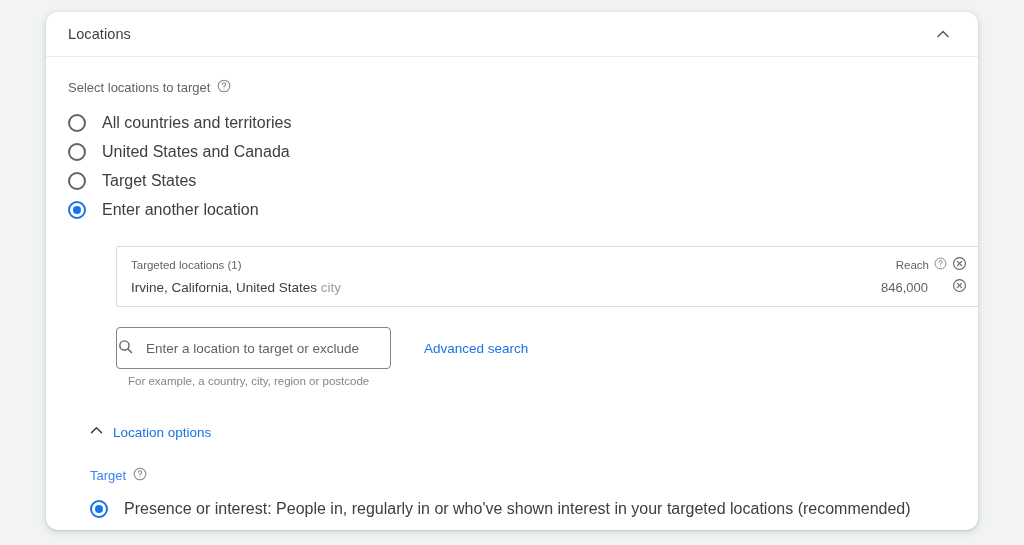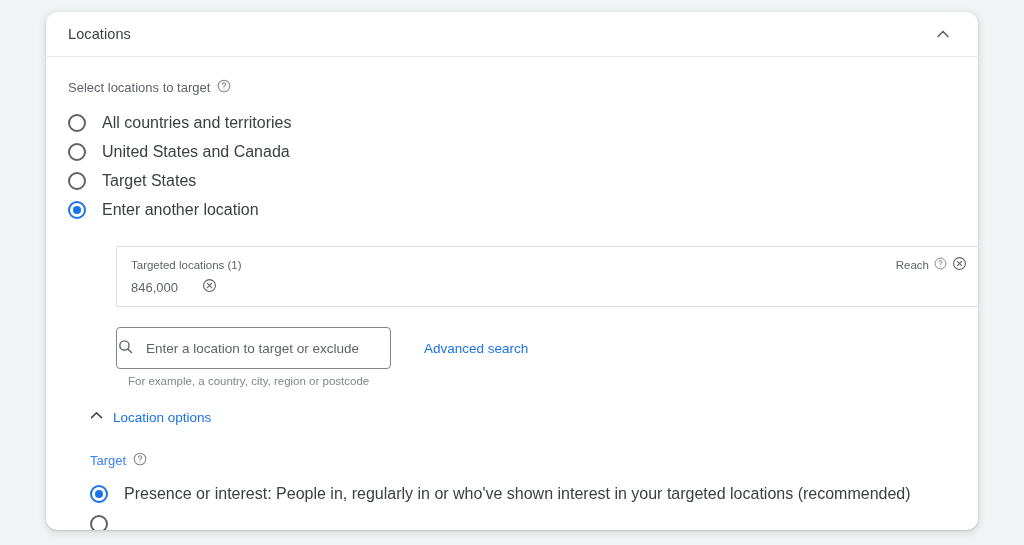--- a/index.html
+++ b/index.html
@@ -191,21 +191,21 @@
     cursor: pointer;
   }
   .search-hint {
     margin: 6px 0 0 60px;
     font-size: 11.5px;
     color: #80868b;
   }
 
   
   .loc-options {
-    margin: 20px 0 0 20px;
+    margin: 35px 0 0 20px;
     display: flex;
     align-items: center;
     gap: 8px;
     cursor: pointer;
     width: max-content;
   }
   .loc-options-label {
     font-size: 13.5px;
     color: #1a73e8;
     font-weight: 500;
@@ -295,20 +295,24 @@
               <svg width="15" height="15" viewBox="0 0 24 24" fill="none" stroke="#5f6368" stroke-width="1.8" stroke-linecap="round">
                 <circle cx="12" cy="12" r="9.5"></circle>
                 <line x1="8.6" y1="8.6" x2="15.4" y2="15.4"></line>
                 <line x1="15.4" y1="8.6" x2="8.6" y2="15.4"></line>
               </svg>
             </span>
           </div>
         </div>
 
         <div class="targeted-row">
+          <div class="targeted-row-left">
+            <span>Irvine, California, United States</span>
+            <span class="loc-type">city</span>
+          </div>
           <div class="targeted-row-right">
             <span>846,000</span>
             <span class="x-icon">
               <svg width="15" height="15" viewBox="0 0 24 24" fill="none" stroke="#5f6368" stroke-width="1.8" stroke-linecap="round">
                 <circle cx="12" cy="12" r="9.5"></circle>
                 <line x1="8.6" y1="8.6" x2="15.4" y2="15.4"></line>
                 <line x1="15.4" y1="8.6" x2="8.6" y2="15.4"></line>
               </svg>
             </span>
           </div>

